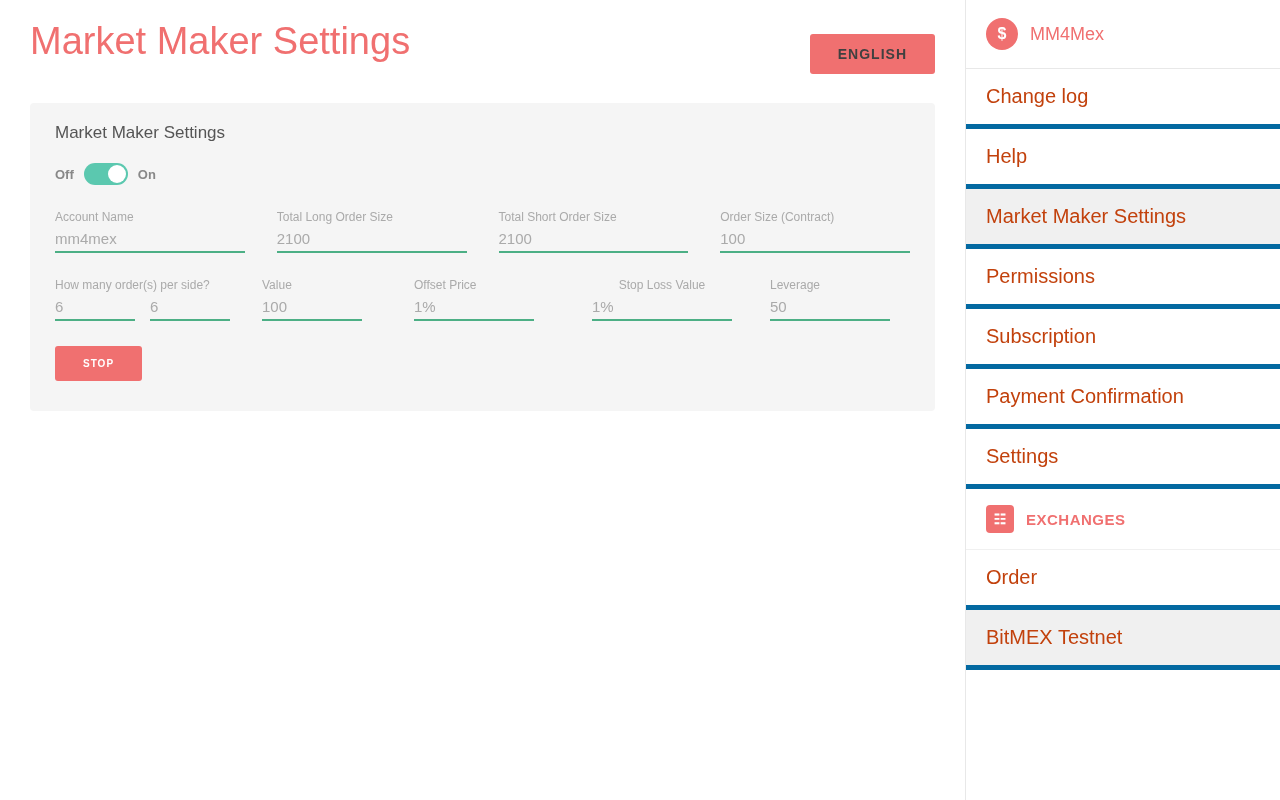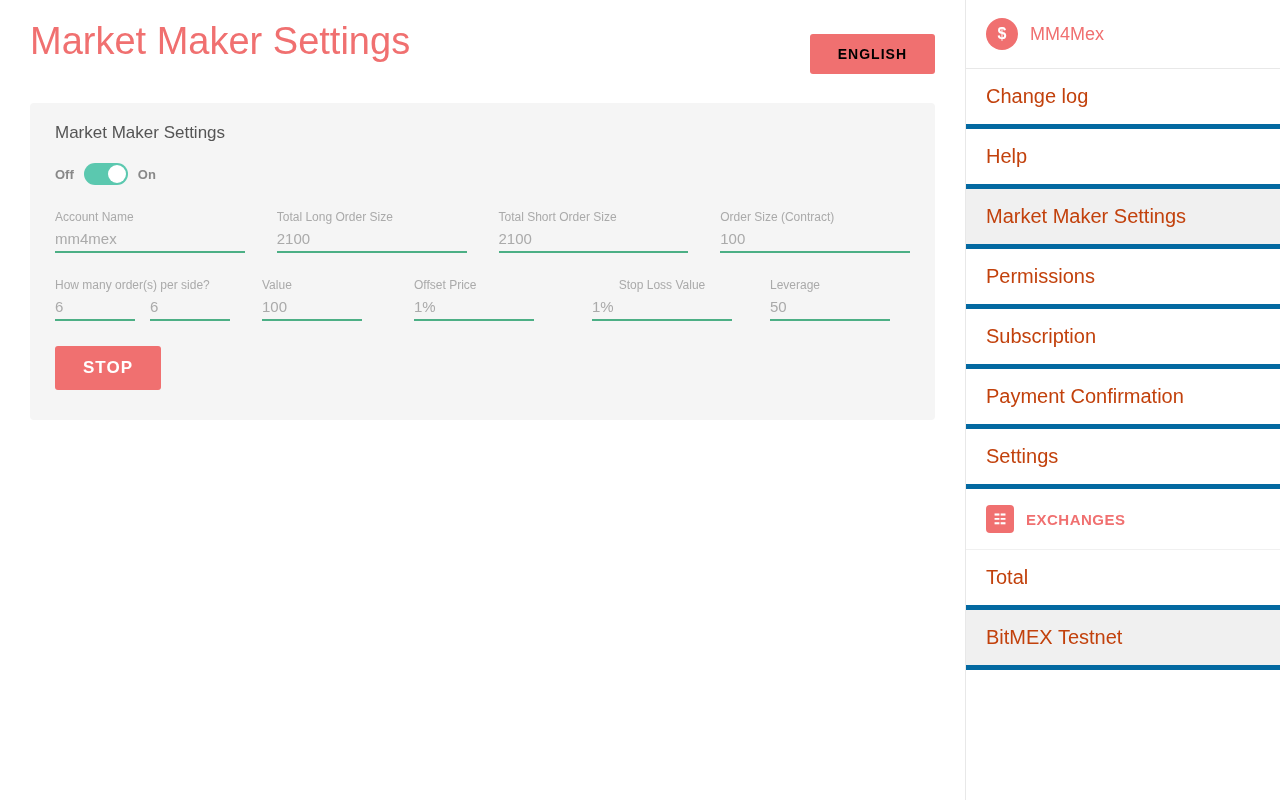--- a/index.html
+++ b/index.html
@@ -21,21 +21,21 @@
 
     .page-title {
       font-size: 38px;
       color: #f07070;
       font-weight: 300;
       margin-bottom: 20px;
     }
 
     .lang-button {
       background: #f07070;
-      color: #000000;
+      color: #404040;
       border: none;
       padding: 12px 28px;
       font-size: 14px;
       font-weight: 600;
       letter-spacing: 1px;
       cursor: pointer;
       border-radius: 3px;
       float: right;
       margin-top: 5px;
     }
@@ -129,21 +129,21 @@
     .field-value::placeholder {
       color: #aaa;
     }
 
     
     .stop-button {
       background: #f07070;
       color: #fff;
       border: none;
       padding: 12px 28px;
-      font-size: 17px;
+      font-size: 10px;
       font-weight: 600;
       letter-spacing: 1px;
       cursor: pointer;
       border-radius: 3px;
     }
 
     
     .sidebar {
       width: 315px;
       background: #fff;
@@ -338,19 +338,19 @@
     </div>
 
     <div class="sidebar-section-header">
       <div class="sidebar-section-icon">
         <span>☷</span>
       </div>
       <span class="sidebar-section-label">EXCHANGES</span>
     </div>
 
     <div class="sidebar-item">
-      <span>Total</span>
+      <span>Order</span>
     </div>
     <div class="sidebar-item active">
       <span>BitMEX Testnet</span>
     </div>
   </nav>
 </div>
 
 </body></html>

